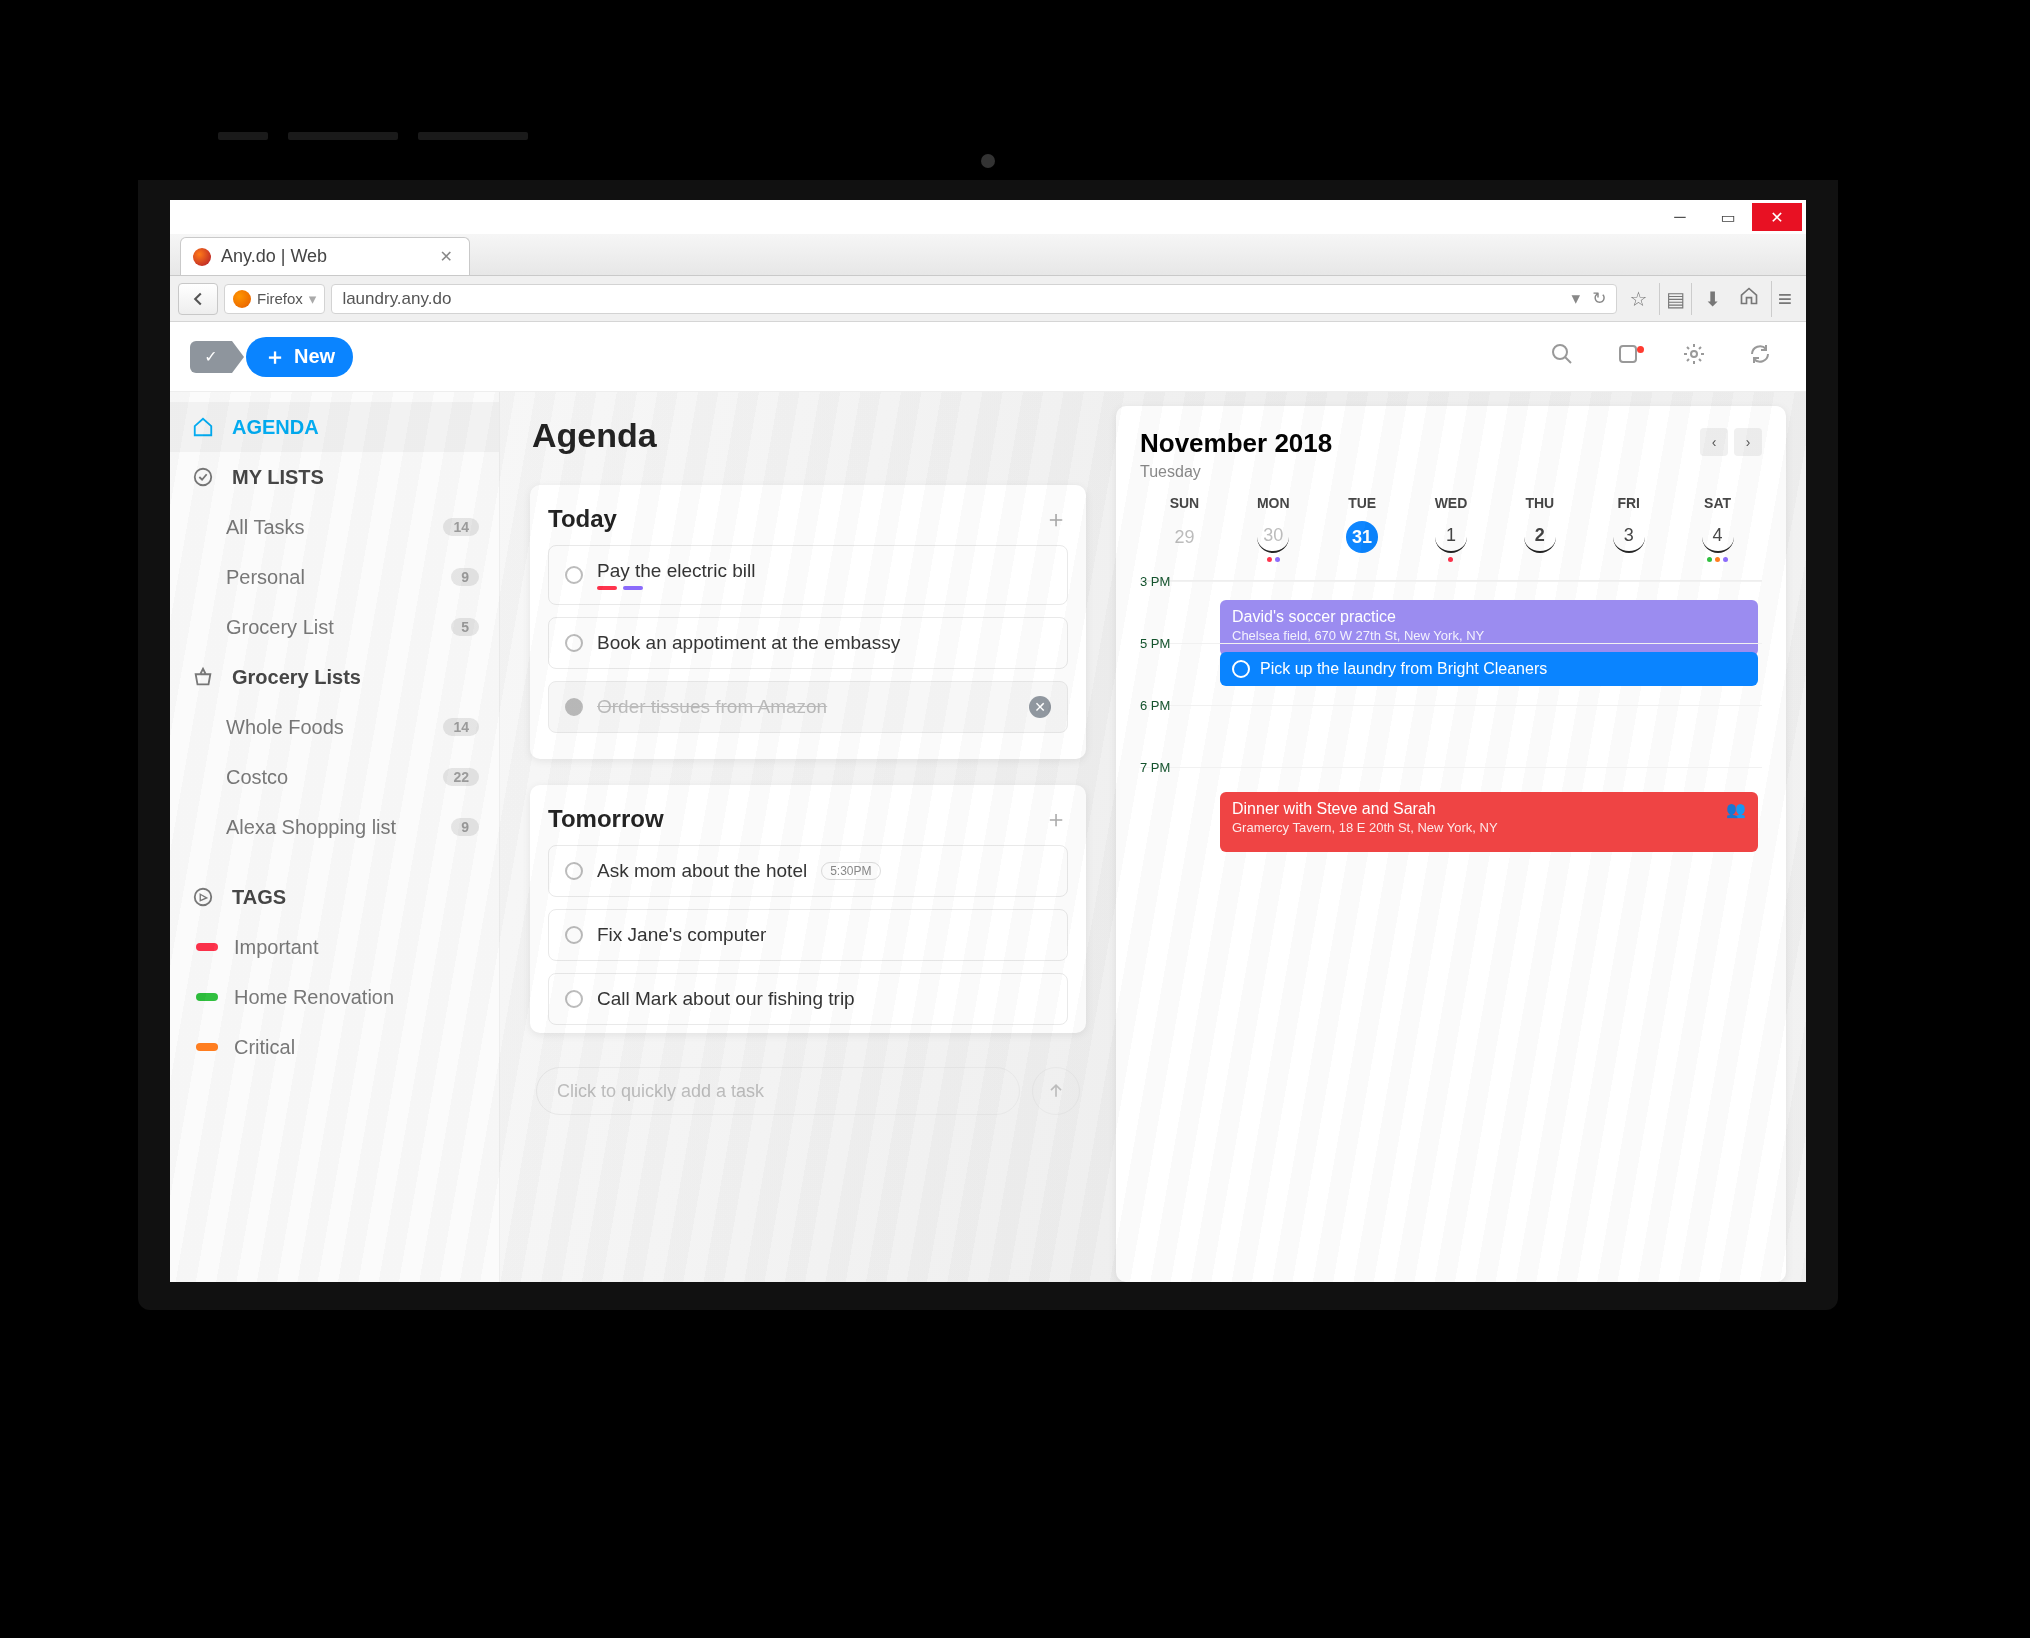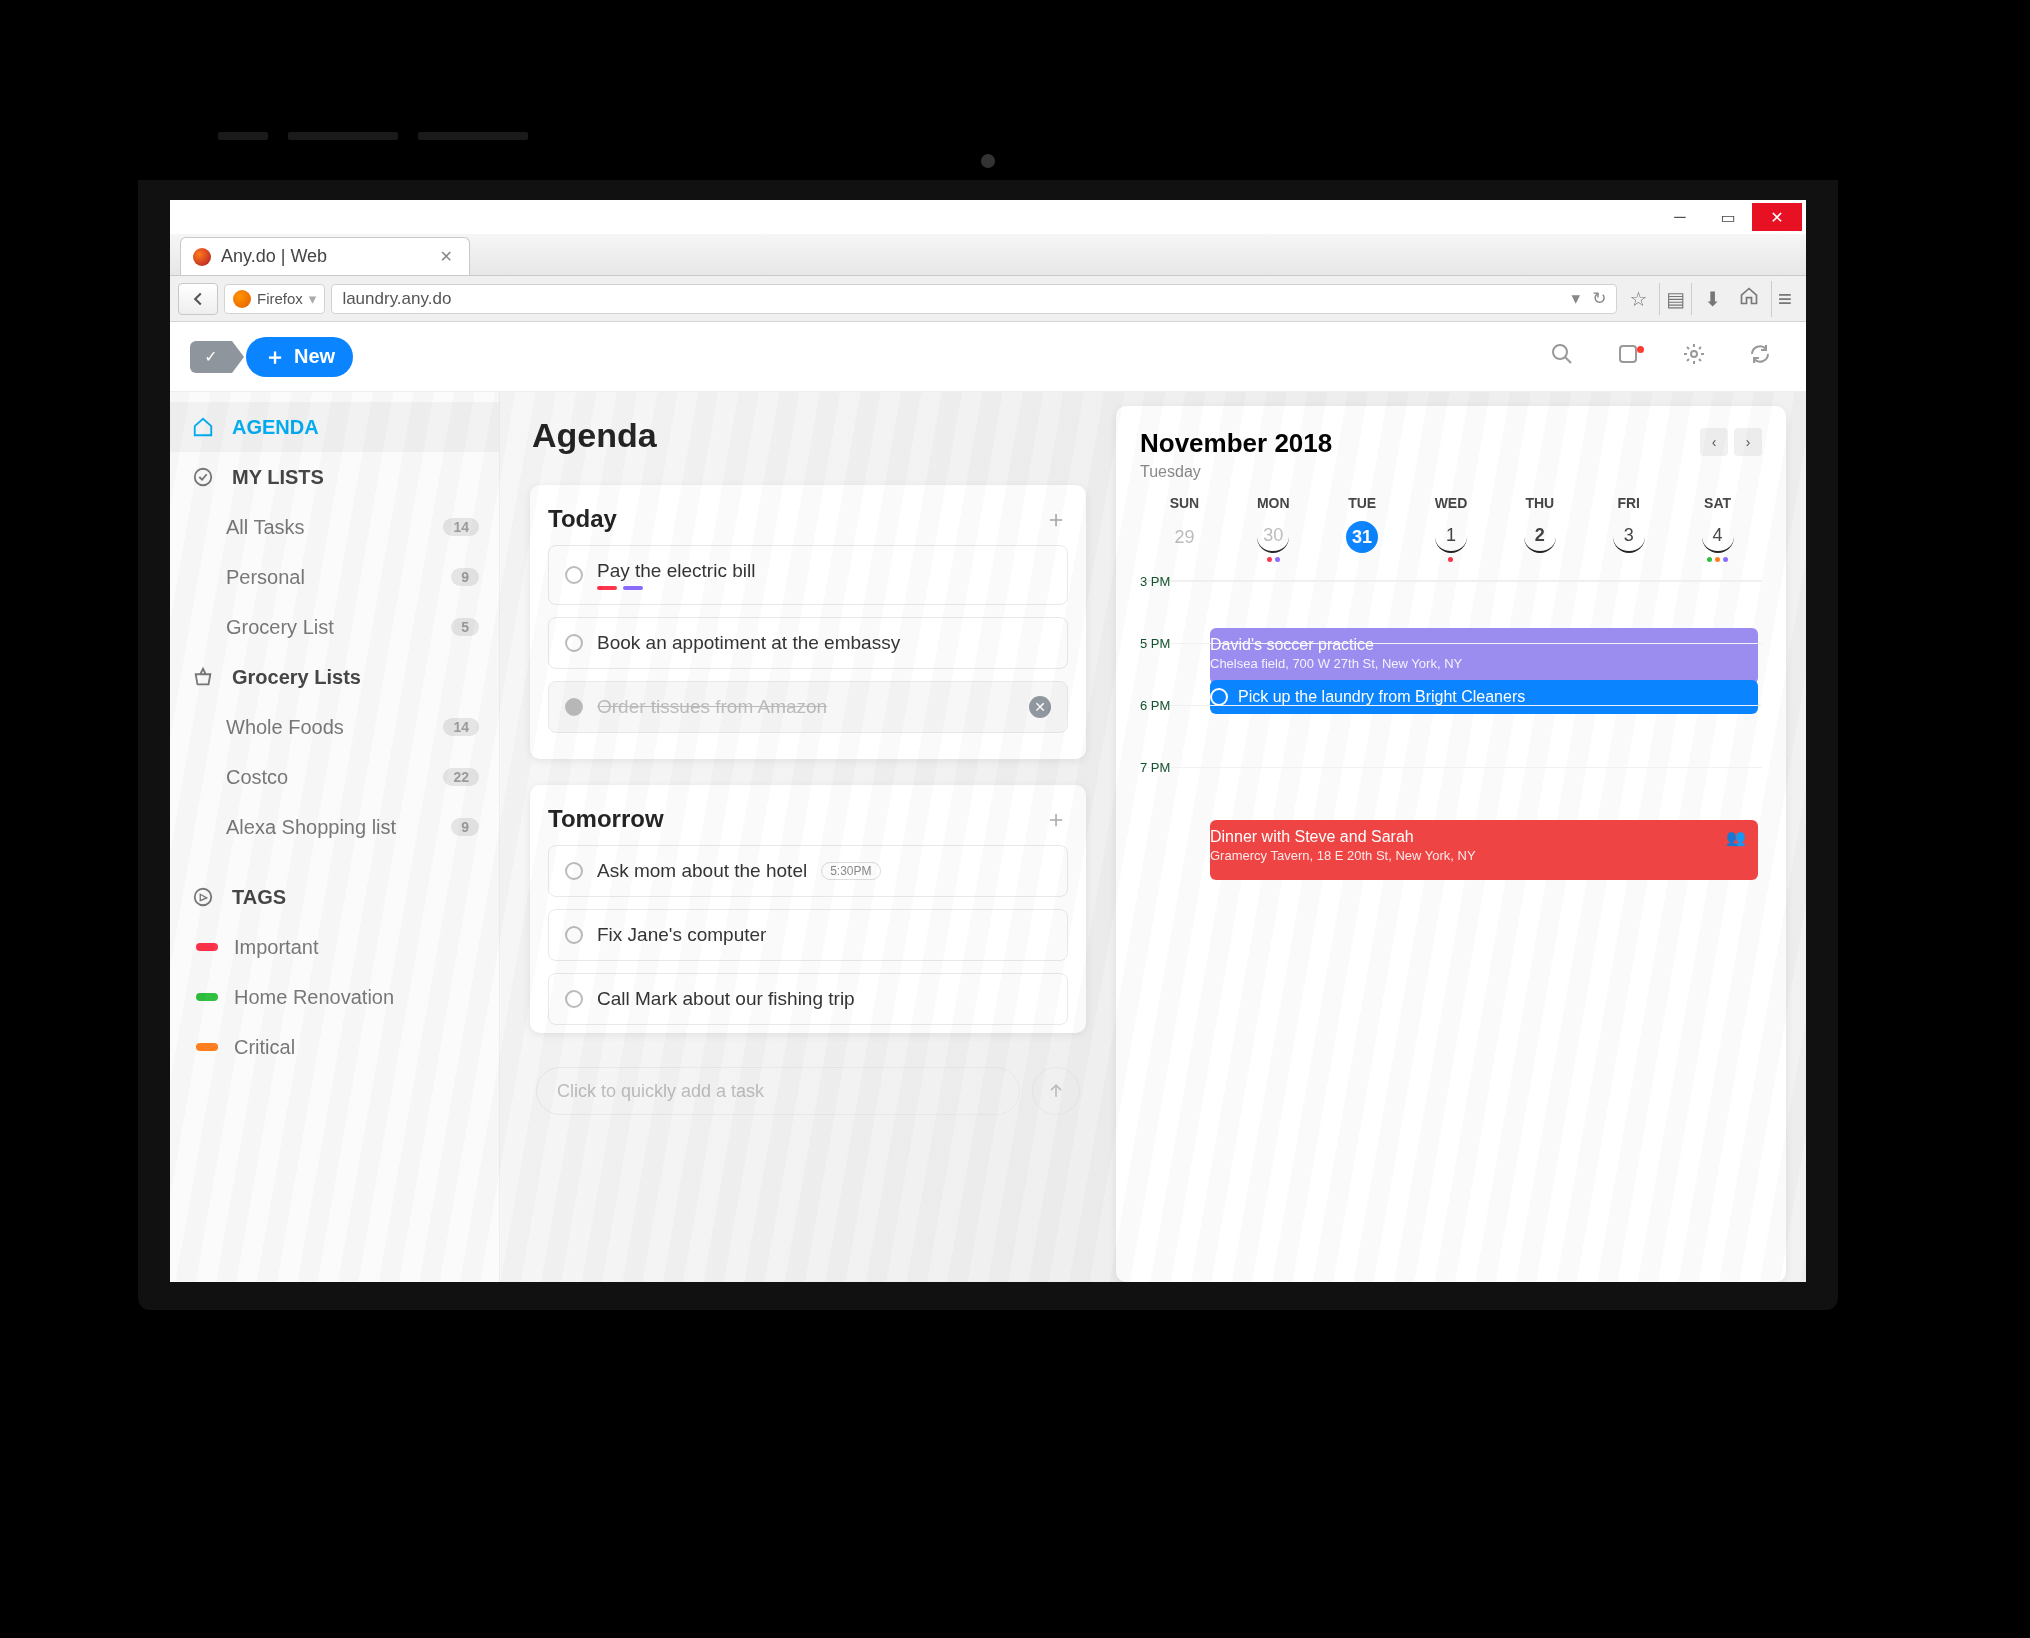--- a/index.html
+++ b/index.html
@@ -274,22 +274,22 @@
 .hourrow .lbl{position:absolute;top:-8px;left:0;font-size:13px;color:#14532d;}
 .nowline{
   position:absolute;left:60px;right:0;top:0;height:2px;background:#ff314a;
 }
 .nowline::before{
   content:"";position:absolute;left:-10px;top:-4px;
   border-top:5px solid transparent;border-bottom:5px solid transparent;
   border-left:9px solid #ff314a;
 }
 .event{
-  position:absolute;left:70px;right:4px;border-radius:6px;
-  padding:8px 0;color:#fff;font-size:16px;margin-top:28px;
+  position:absolute;left:80px;right:4px;border-radius:6px;
+  padding:8px 12px;color:#fff;font-size:16px;
 }
 .event .et{font-weight:500;}
 .event .es{font-size:13px;opacity:.88;margin-top:2px;}
 .ev-purple{background:#9b8cf0;}
 .ev-blue{background:#0a84ff;display:flex;align-items:center;gap:10px;}
 .ev-blue .ring{width:18px;height:18px;border:2px solid #fff;border-radius:50%;}
 .ev-coral{background:#ef4444;}
 .ev-coral .chip{
   position:absolute;right:12px;top:8px;font-size:16px;
 }
@@ -580,21 +580,21 @@
                     <span class="dot" style="background:#8d6cff"></span>
                   </span>
                 </div>
             </div>
 
             <div class="timeline">
               <div class="hourrow">
                   <span class="lbl">3 PM</span>
                 <div class="event ev-purple" style="top:18px;height:56px;">
                   <div class="et">David's soccer practice</div>
-                  <div class="es">Chelsea field, 700 W 27th St, New York, NY</div>
+                  <div class="es">Chelsea field, 670 W 27th St, New York, NY</div>
                 </div>
               </div>
               <div class="hourrow">
                   <span class="lbl">5 PM</span>
                 <div class="event ev-blue" style="top:8px;height:34px;">
                   <span class="ring"></span>
                   <span class="et">Pick up the laundry from Bright Cleaners</span>
                 </div>
               </div>
               <div class="hourrow">

